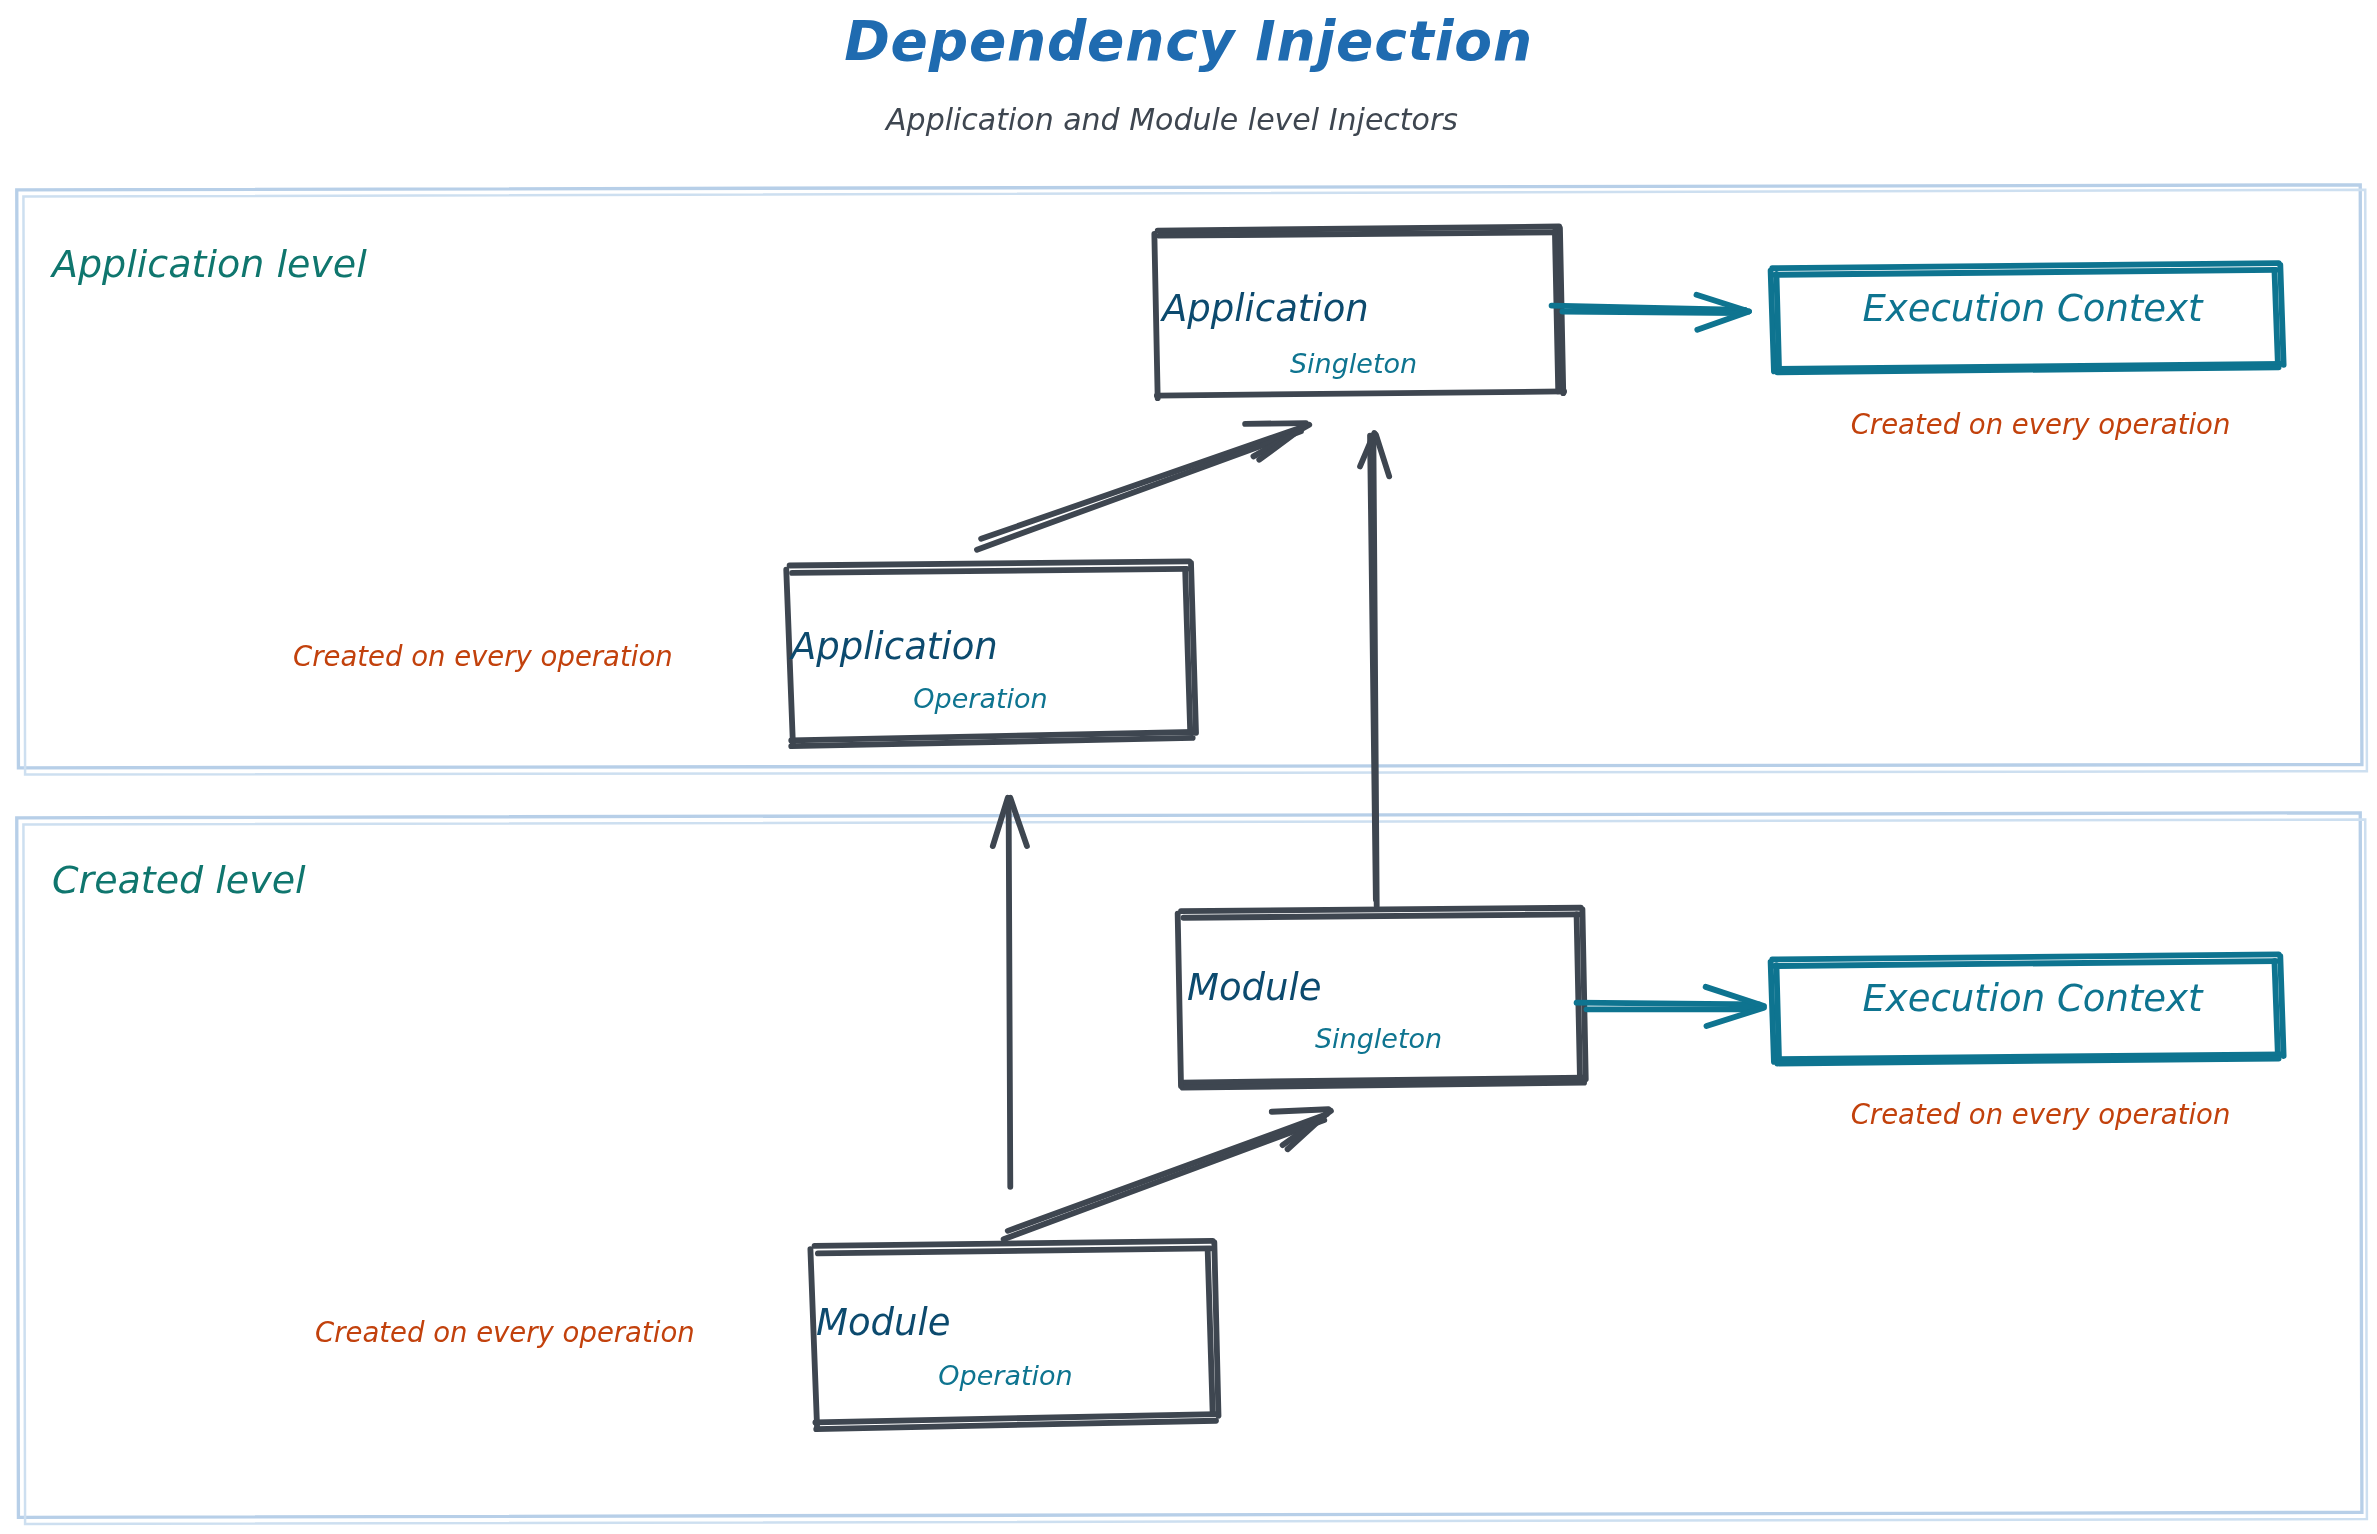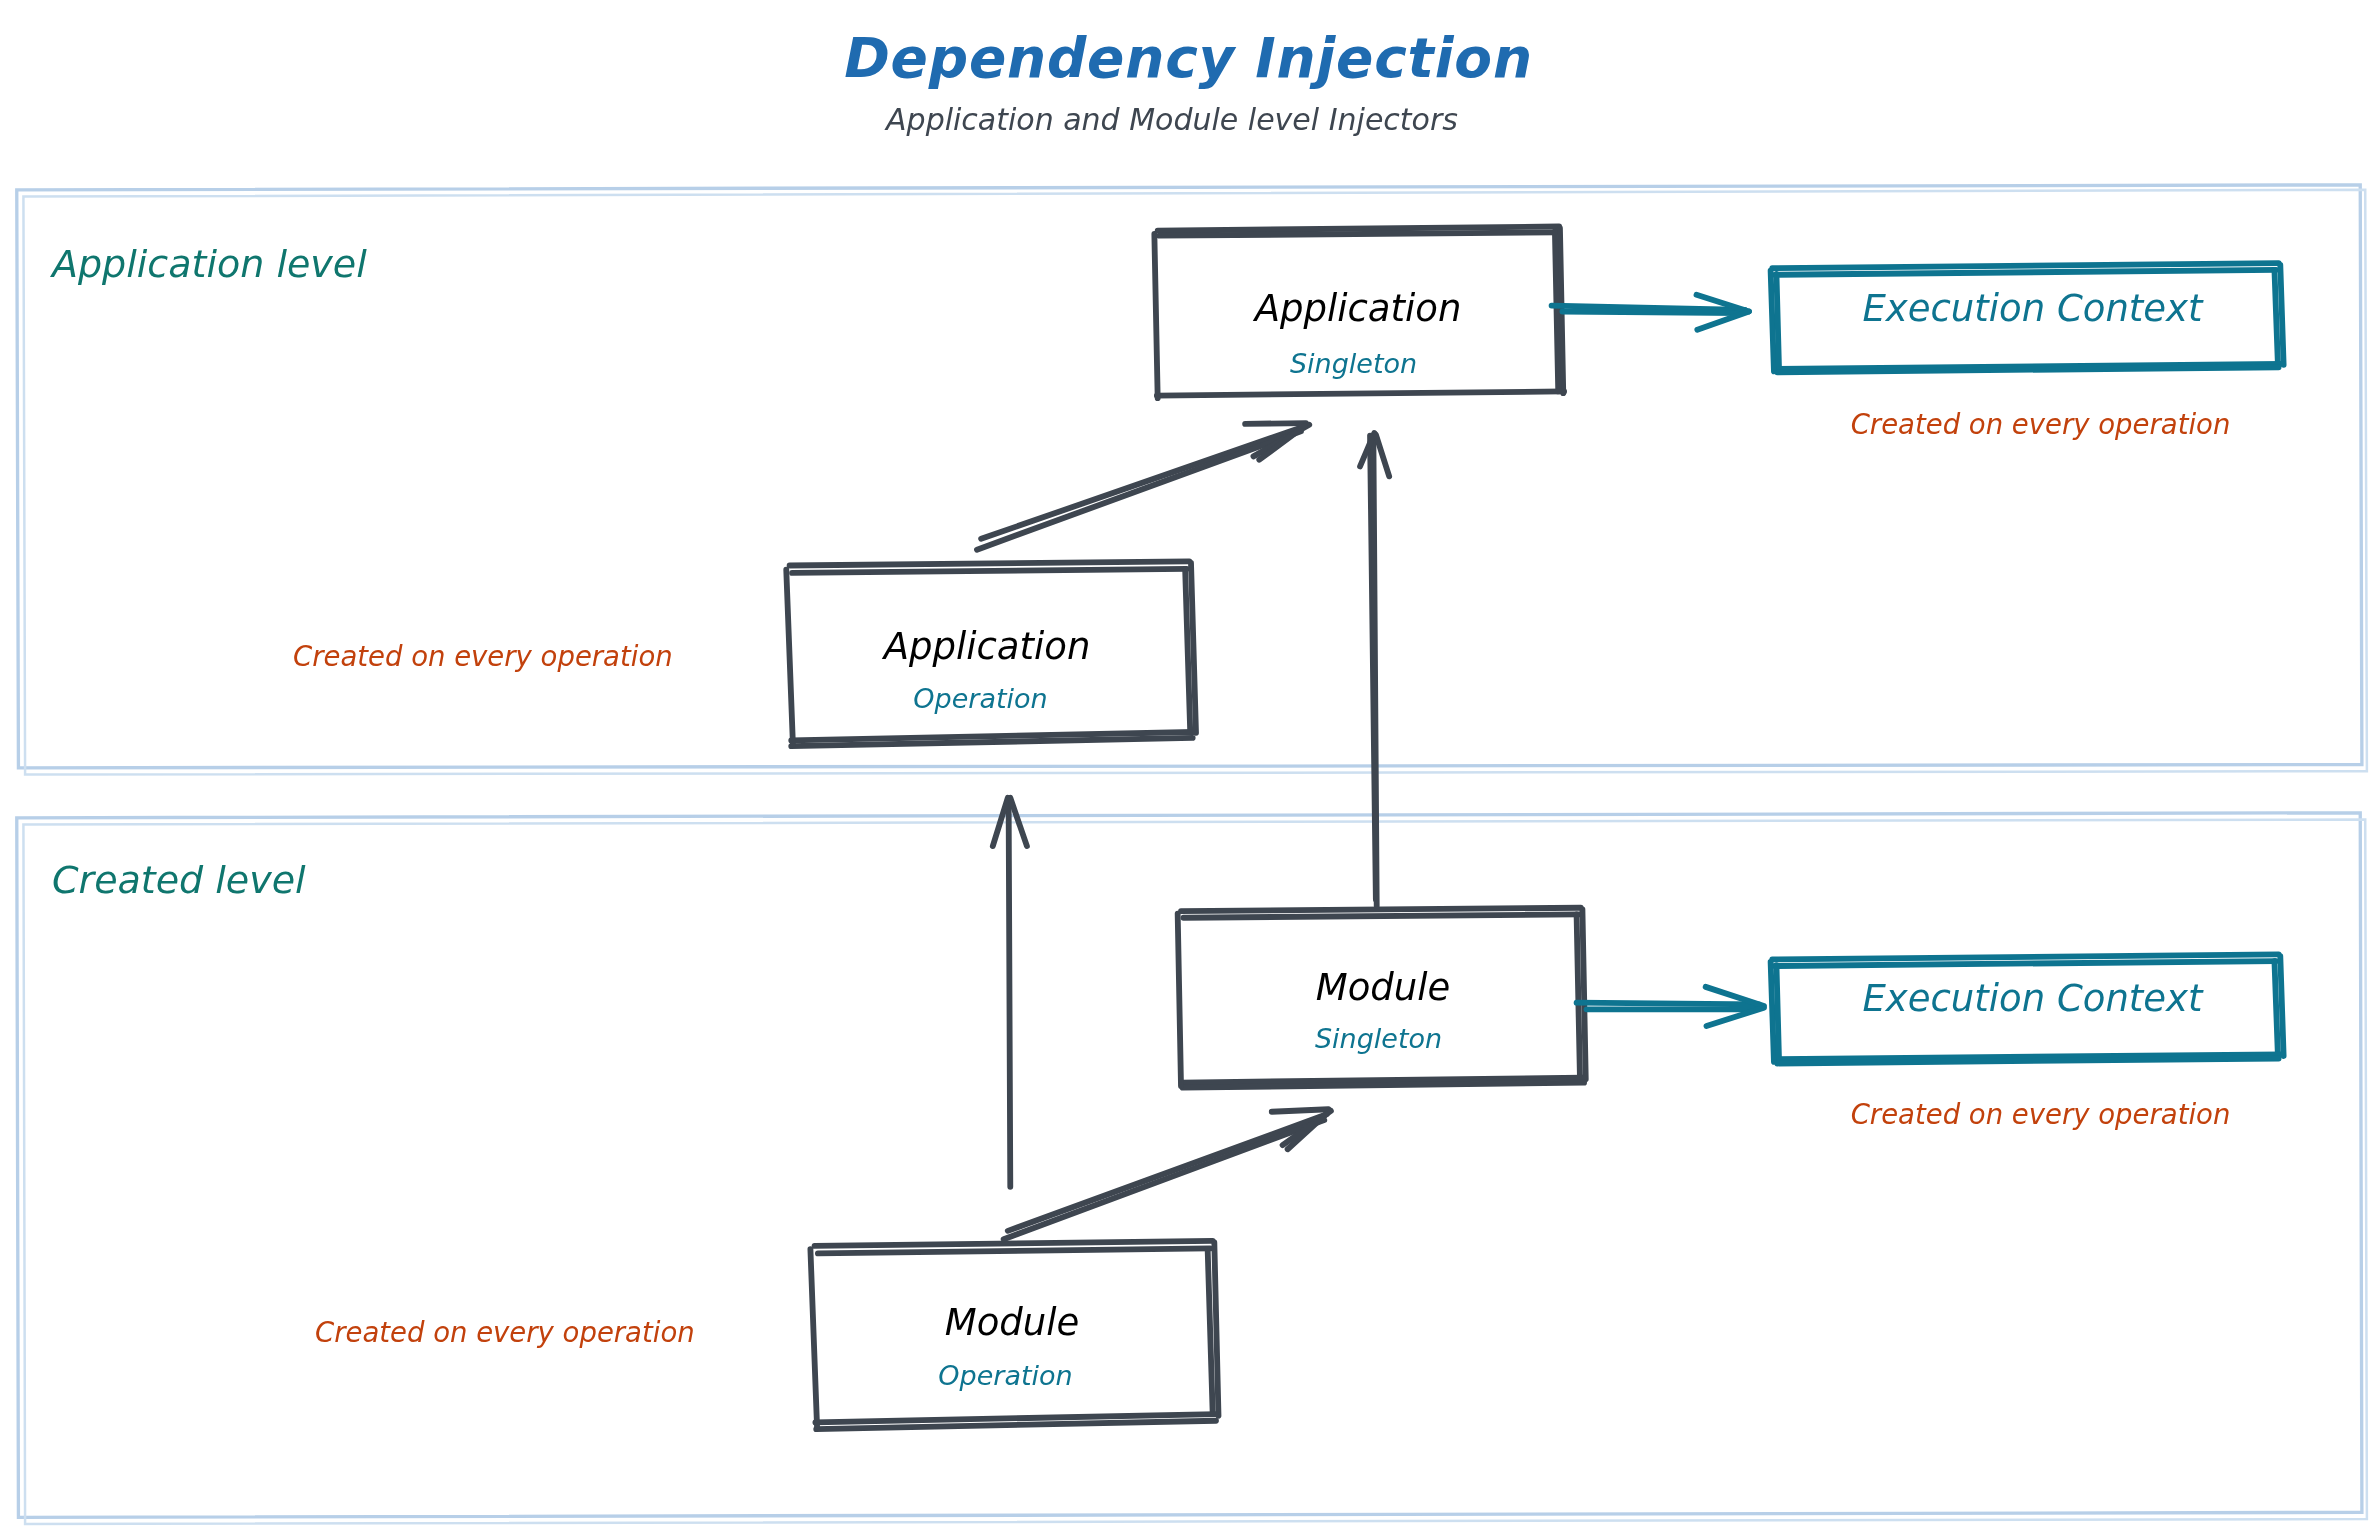--- a/index.html
+++ b/index.html
@@ -25,21 +25,21 @@
   }
   .txt {
     position: absolute;
     white-space: nowrap;
     font-family: "DejaVu Sans", sans-serif;
     pointer-events: auto;
   }
 
   
   #title {
-    left: 0; top: 26px;
+    left: 0; top: 9px;
     width: 2377px;
     text-align: center;
     font-size: 55px;
     color: #1f6bb0;
     font-weight: 600;
     letter-spacing: 0.8px;
     font-style: italic;
   }
   #subtitle {
     left: 0; top: 102px;
@@ -56,23 +56,22 @@
     color: #0f766e;
     font-style: italic;
     font-weight: 500;
   }
   #lane-app-title { left: 52px; top: 242px; }
   #lane-mod-title { left: 52px; top: 858px; }
 
   
   .node-name {
     font-size: 37px;
-    color: #000000;
-    font-style: italic;
-    text-align: center;
+    color: #0c4a6e;
+    font-style: italic;
   }
   .node-scope {
     font-size: 27px;
     color: #0e7490;
     font-style: italic;
     text-align: center;
   }
   .ctx-name {
     font-size: 37px;
     color: #0e7490;

